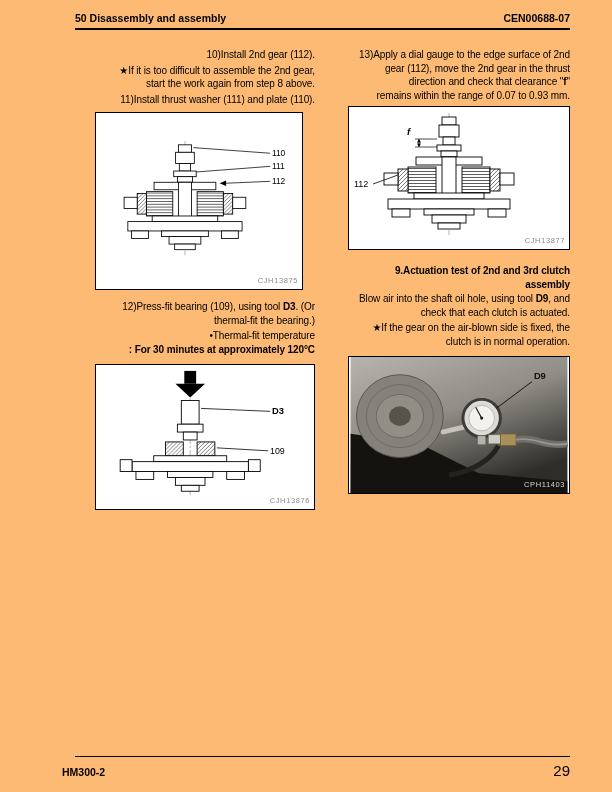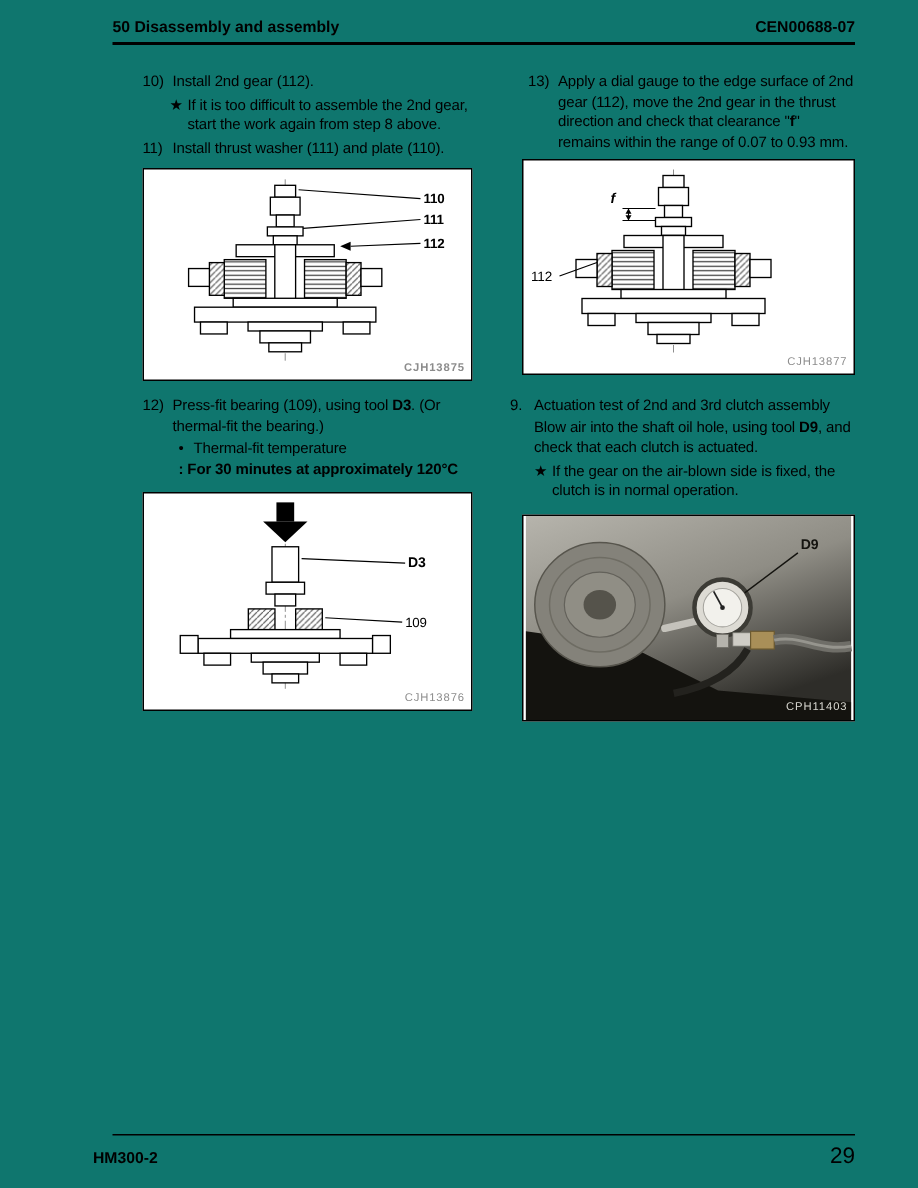--- a/index.html
+++ b/index.html
@@ -1,21 +1,22 @@
 <!DOCTYPE html>
 <html><head>
 <meta charset="utf-8">
 <style>
   * { margin:0; padding:0; box-sizing:border-box; }
   html,body { background:#e8e8e8; }
   .page {
     position:relative; width:612px; height:792px; margin:0 auto;
-    background:#0f766e; color:#000;
+    background:#fdba74; color:#000;
     font-family:"Liberation Sans","DejaVu Sans",sans-serif;
     overflow:hidden;
+    text-align:right;
   }
   
   .hdr { position:absolute; left:75px; right:42px; top:12px;
          display:flex; justify-content:space-between;
          font-size:10.5px; font-weight:bold; }
   .hdr-rule { position:absolute; left:75px; right:42px; top:28px; border-top:2px solid #000; }
   .ftr-rule { position:absolute; left:75px; right:42px; top:756px; border-top:1.5px solid #000; }
   .ftr { position:absolute; left:62px; right:42px; top:762px;
          display:flex; justify-content:space-between; align-items:baseline; }
   .ftr-model { font-size:10.5px; font-weight:bold; }
@@ -31,32 +32,32 @@
   .step .num { display:inline-block; width:20px; margin-left:-20px; }
   .step13 { padding-left:32px; margin-bottom:2px; }
   .step13 .num { display:inline-block; width:20px; margin-left:-20px; }
   .note   { padding-left:30px; margin-bottom:2px; }
   .note .marker { display:inline-block; width:12px; margin-left:-12px; }
   .note28 { padding-left:28px; margin-bottom:2px; }
   .note28 .marker { display:inline-block; width:12px; margin-left:-12px; }
   .bullet { padding-left:34px; }
   .bullet .marker { display:inline-block; width:10px; margin-left:-10px; }
   .bold-line { padding-left:24px; font-weight:bold; }
-  .sec-head { font-weight:normal; padding-left:16px; margin-bottom:1px; }
+  .sec-head { font-weight:bold; padding-left:16px; margin-bottom:1px; }
   .sec-head .num { display:inline-block; width:16px; margin-left:-16px; }
   .sec-body { padding-left:16px; }
   b { font-weight:bold; }
 
   
   .fig { position:relative; border:1px solid #000; background:#fff; }
   .fig svg { display:block; width:100%; height:100%; }
   .fig-cap { position:absolute; right:4px; bottom:2px;
              font-size:7.5px; letter-spacing:0.6px; color:#8c8c8c; }
   .fig-cap.light { color:#d8d7d0; }
-  .fig1 { height:142px; margin:6px 0 10px 0;font-weight:bold; }
+  .fig1 { height:178px; margin:6px 12px 10px 0; }
   .fig2 { height:146px; margin:8px 0 0 0; }
   .fig3 { height:144px; margin:4px 0 14px 8px; width:222px; }
   .fig4 { height:138px; margin:8px 0 0 8px; width:222px; }
 
   svg text { font-family:"Liberation Sans","DejaVu Sans",sans-serif; }
   .lbl   { font-size:9px; }
   .lbl-b { font-size:9.5px; font-weight:bold; }
   .lbl-f { font-size:9.5px; font-weight:bold; font-style:italic; }
 </style>
 </head>

